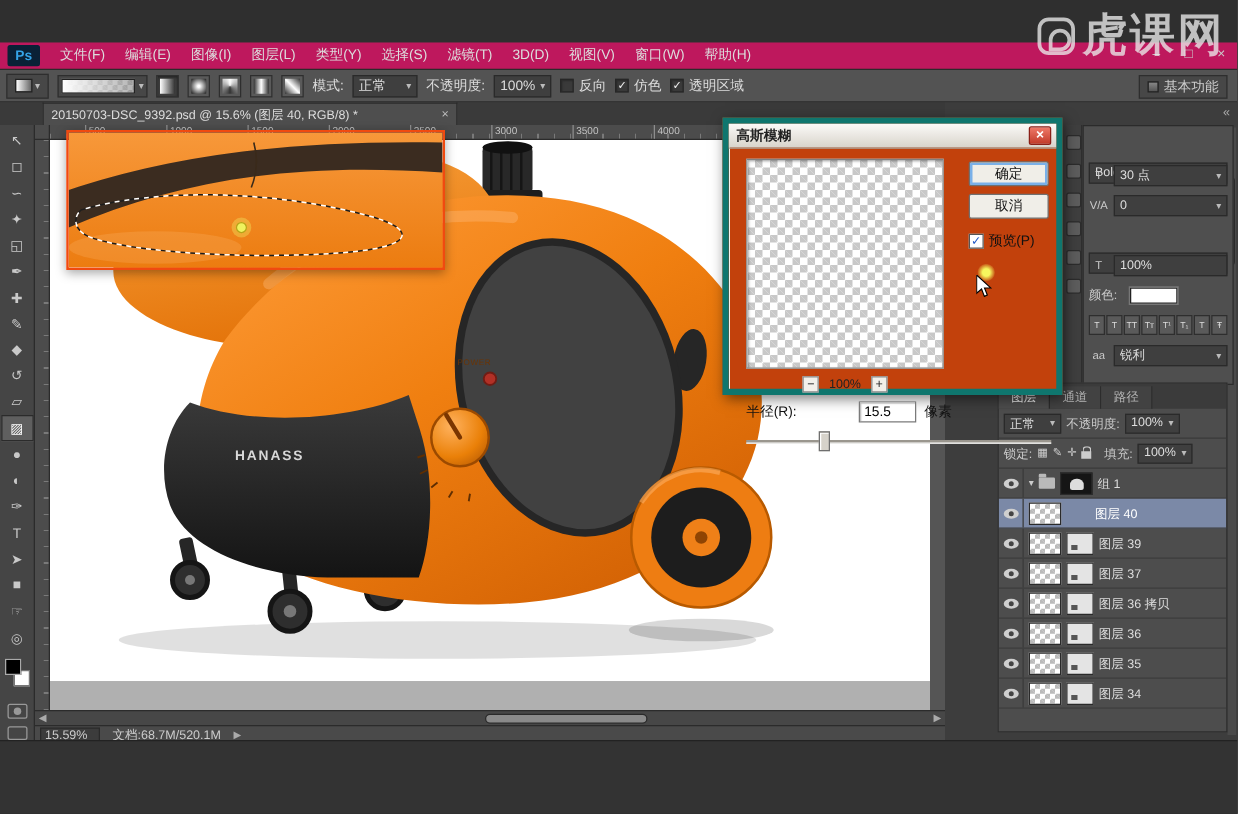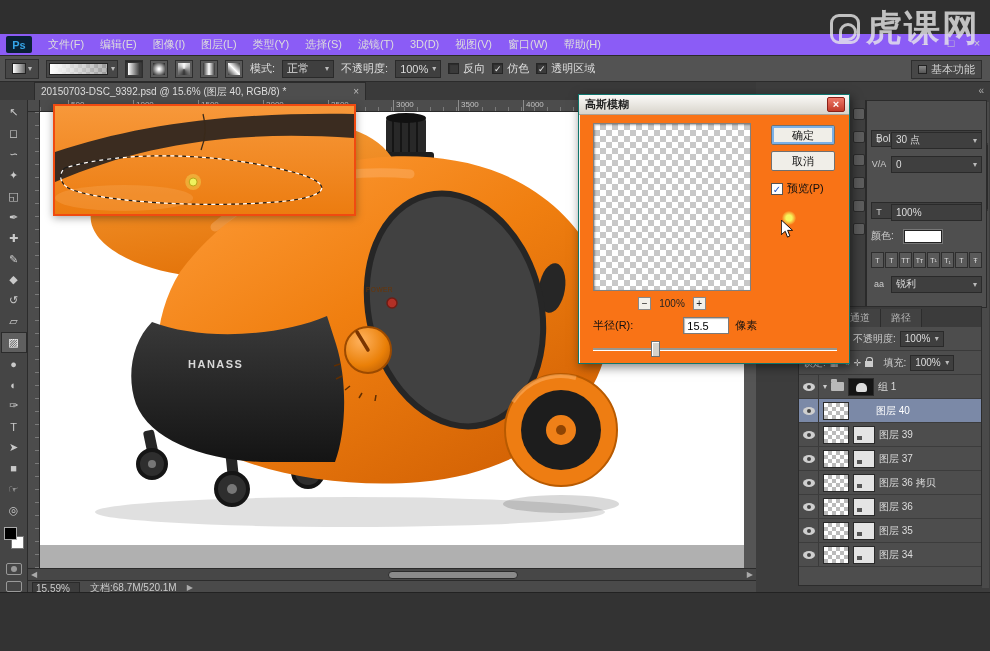--- a/index.html
+++ b/index.html
@@ -3,21 +3,21 @@
 <meta charset="utf-8">
 <style>
   * { margin:0; padding:0; box-sizing:border-box; }
   html,body { background:#222; }
   body { font-family:"Liberation Sans","DejaVu Sans",sans-serif; }
   #app { position:relative; width:990px; height:651px; overflow:hidden; background:#383838; font-size:11px; color:#ddd; }
   .abs { position:absolute; }
 
   
   #top-strip { left:0; top:0; width:990px; height:34px; background:#2f2f2f; }
-  #menubar { left:0; top:34px; width:990px; height:22px; background:#8b5cf6; border-bottom:1px solid #2b2b2b; display:flex; align-items:center; }
+  #menubar { left:0; top:34px; width:990px; height:22px; background:#be185d; border-bottom:1px solid #2b2b2b; display:flex; align-items:center; }
   .ps-logo { width:26px; height:17px; margin:0 8px 0 6px; background:#0a2136; color:#35a4e8; font-weight:bold; font-size:11px; display:flex; align-items:center; justify-content:center; border-radius:2px; }
   .menu-item { padding:0 8px; line-height:21px; color:#ddd; cursor:default; }
   #win-controls { position:absolute; right:6px; top:37px; display:flex; gap:12px; color:#ccc; font-size:11px; z-index:2; }
   #win-controls span { width:14px; text-align:center; }
 
   #optionsbar { left:0; top:56px; width:990px; height:26px; background:#535353; border-bottom:1px solid #2b2b2b; display:flex; align-items:center; gap:7px; padding-left:5px; }
   .tool-preset { width:34px; height:20px; background:#474747; border:1px solid #2e2e2e; display:flex; align-items:center; justify-content:center; gap:2px; }
   .tool-preset .mini-grad { width:14px; height:11px; background:linear-gradient(90deg,#fff,#666); border:1px solid #222; }
   .dd-a { font-size:8px; color:#bbb; }
   .grad-sample { width:72px; height:18px; background:#474747; border:1px solid #2e2e2e; display:flex; align-items:center; padding:2px; gap:3px; }
@@ -132,21 +132,21 @@
   .layer-row.group .thumb { background:#151515; position:relative; }
   .layer-row.group .thumb::after { content:""; position:absolute; left:7px; top:4px; width:11px; height:9px; background:#ddd; border-radius:5px 5px 2px 2px; }
   .thumb2 { display:none; width:22px; height:18px; border:1px solid #2a2a2a; background:#e4e4e4; position:relative; flex:none; }
   .layer-row.two .thumb2 { display:inline-block; }
   .thumb2::after { content:""; position:absolute; left:3px; bottom:3px; width:5px; height:4px; background:#555; }
   .lname { font-size:10px; color:#ddd; white-space:nowrap; overflow:hidden; }
   .layer-row.selected { background:#7b89a7; }
   .layer-row.selected .lname { color:#fff;padding-left:23px; }
 
   
-  #dialog { left:578px; top:94px; width:272px; height:270px; background:#f97316; border:1px solid #0f766e; box-shadow:2px 3px 10px rgba(0,0,0,.5), inset 1px 1px 0 #f5f4f1; z-index:10; color:#111; }
+  #dialog { left:578px; top:94px; width:272px; height:222px; background:#c2410c; border:5px solid #0f766e; box-shadow:2px 3px 10px rgba(0,0,0,.5), inset 1px 1px 0 #f5f4f1; z-index:10; color:#111; }
   .dlg-title { height:20px; background:linear-gradient(#fbfaf8,#d8d4cb); border-bottom:1px solid #a9a49a; display:flex; align-items:center; justify-content:space-between; padding:0 4px 0 6px; font-size:11px; font-weight:bold; color:#222; }
   .dlg-close { width:18px; height:15px; background:linear-gradient(#ee7968,#c23b2a); border: 1px solid #8a2018; border-radius:2px; color:#fff; font-size:11px; line-height:13px; text-align:center; font-weight:bold; }
   .dlg-preview { position:absolute; left:14px; top:28px; width:158px; height:168px; border:1px solid #808080; box-shadow:inset 1px 1px 2px rgba(0,0,0,.35);
     background-color:#fff;
     background-image:linear-gradient(45deg,#c8c8c8 25%,transparent 25%,transparent 75%,#c8c8c8 75%),
       linear-gradient(45deg,#c8c8c8 25%,transparent 25%,transparent 75%,#c8c8c8 75%);
     background-size:12px 12px; background-position:0 0,6px 6px; }
   .dlg-zoom { position:absolute; left:14px; top:202px; width:158px; display:flex; align-items:center; justify-content:center; gap:8px; font-size:10px; color:#222; }
   .zoom-btn { width:13px; height:13px; border:1px solid #888; background:#f2f0ea; text-align:center; line-height:11px; font-size:10px; }
   .dlg-btn { position:absolute; left:192px; width:64px; height:20px; background:#f0eee8; border:1px solid #707070; border-radius:2px; text-align:center; line-height:18px; font-size:11px; color:#111; }

